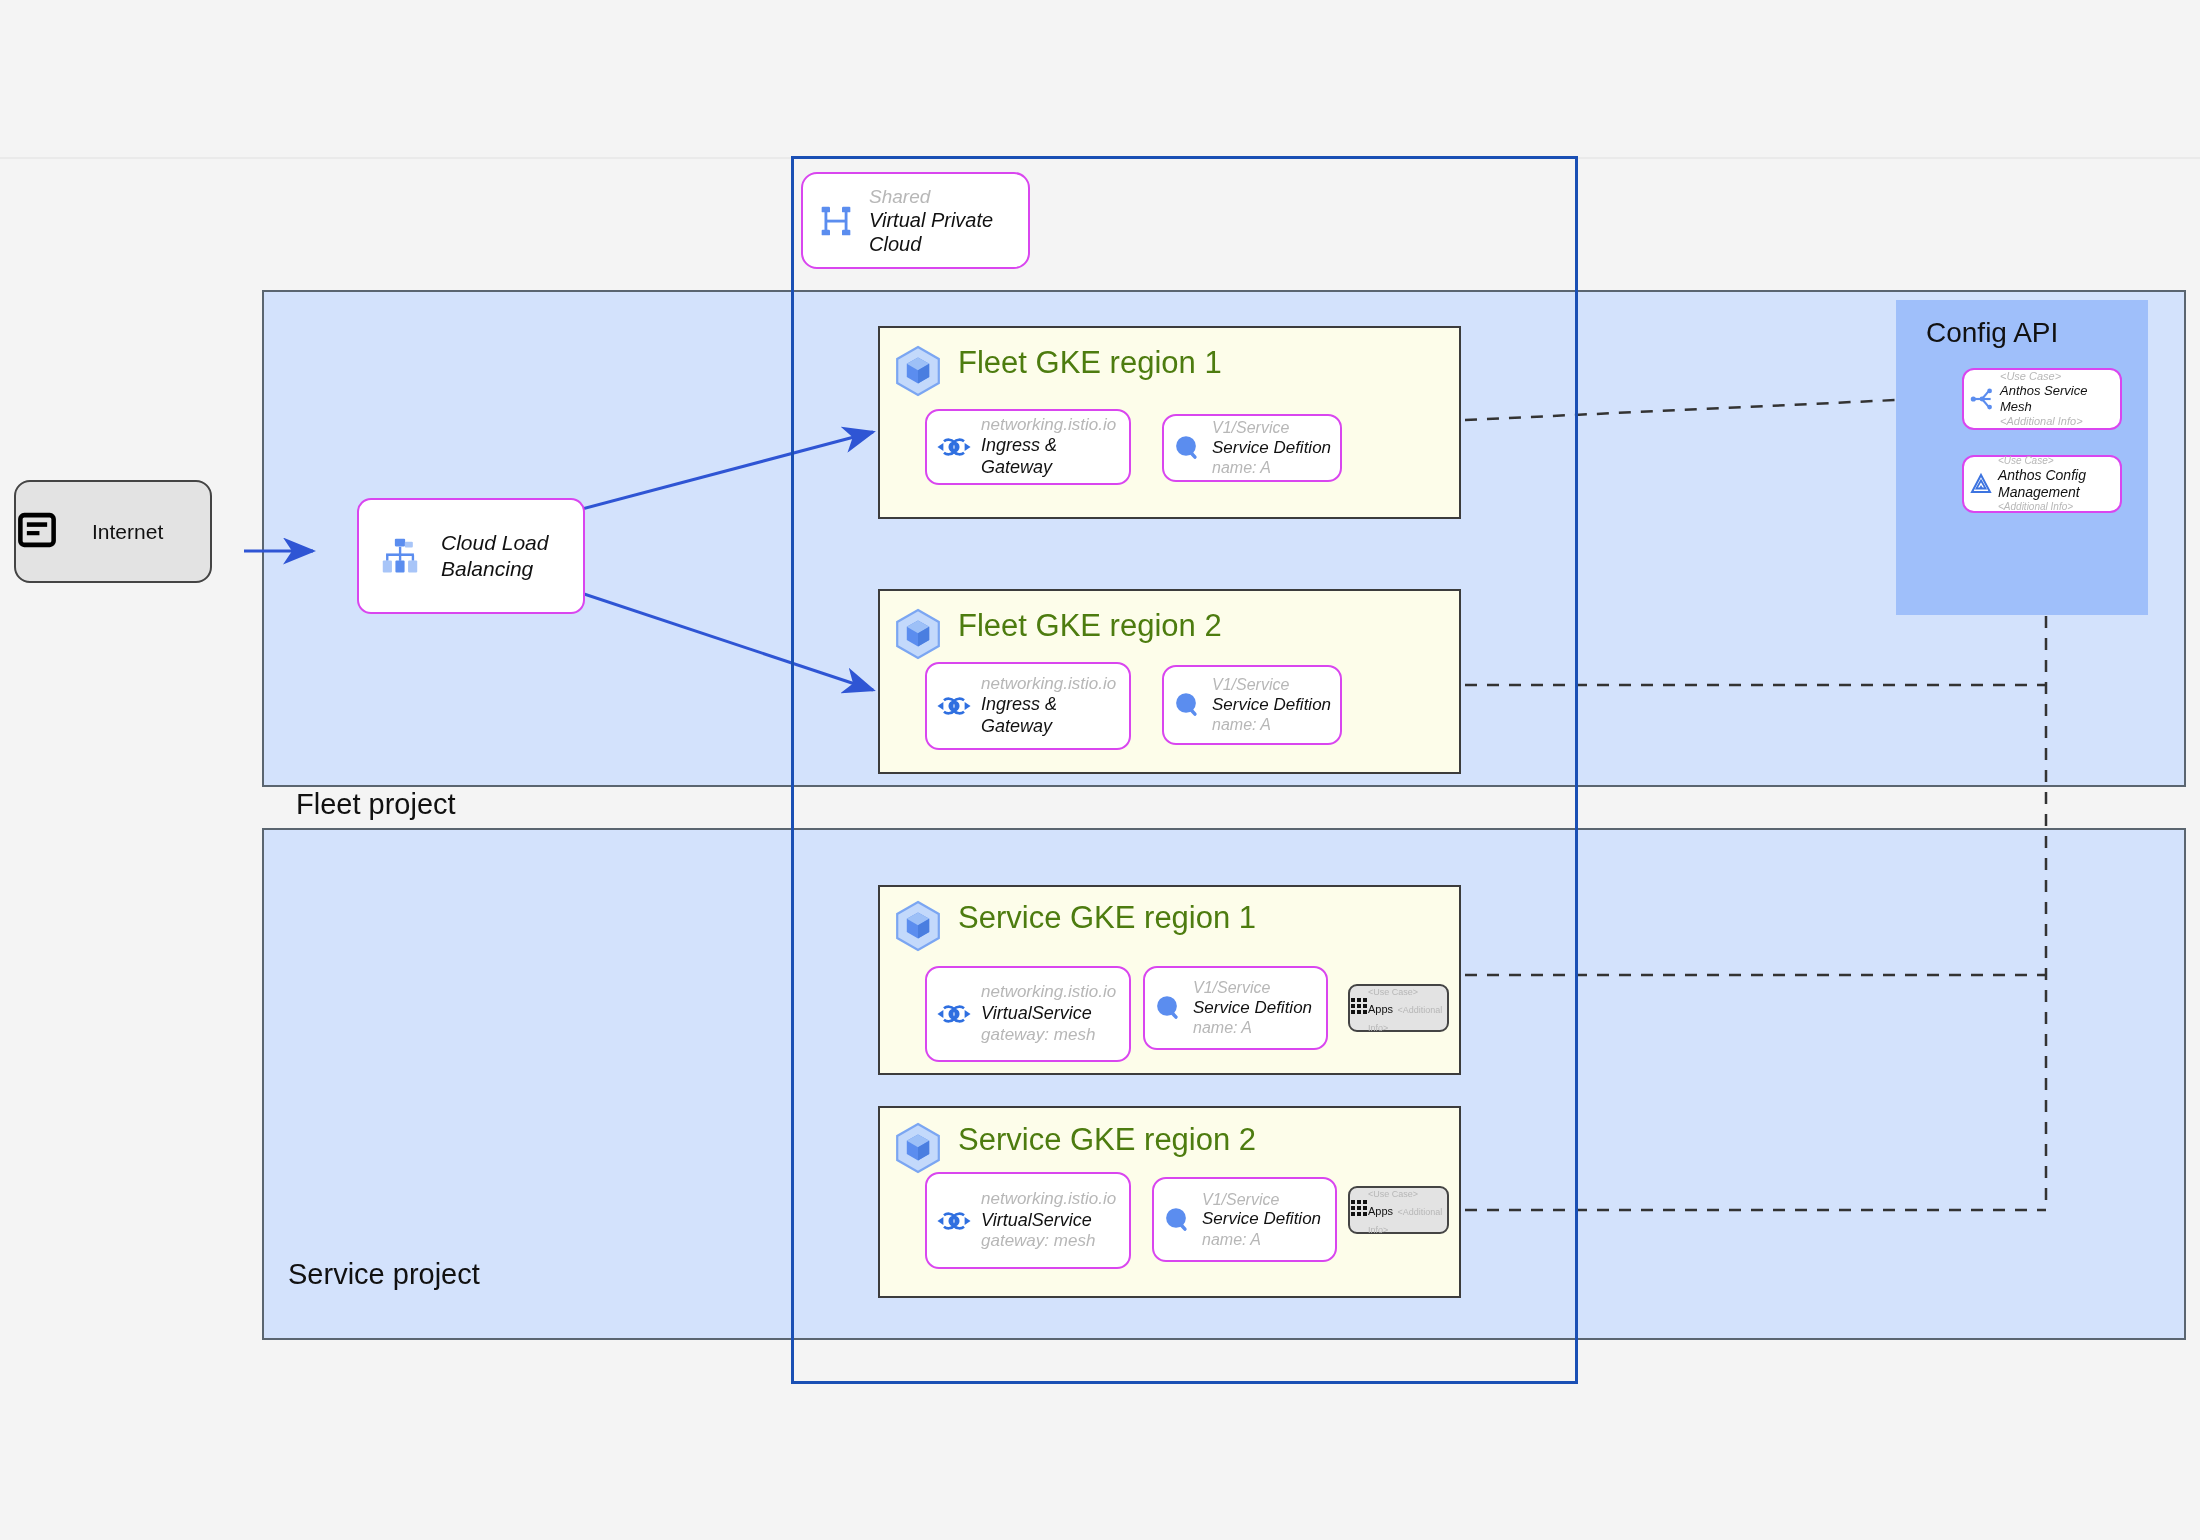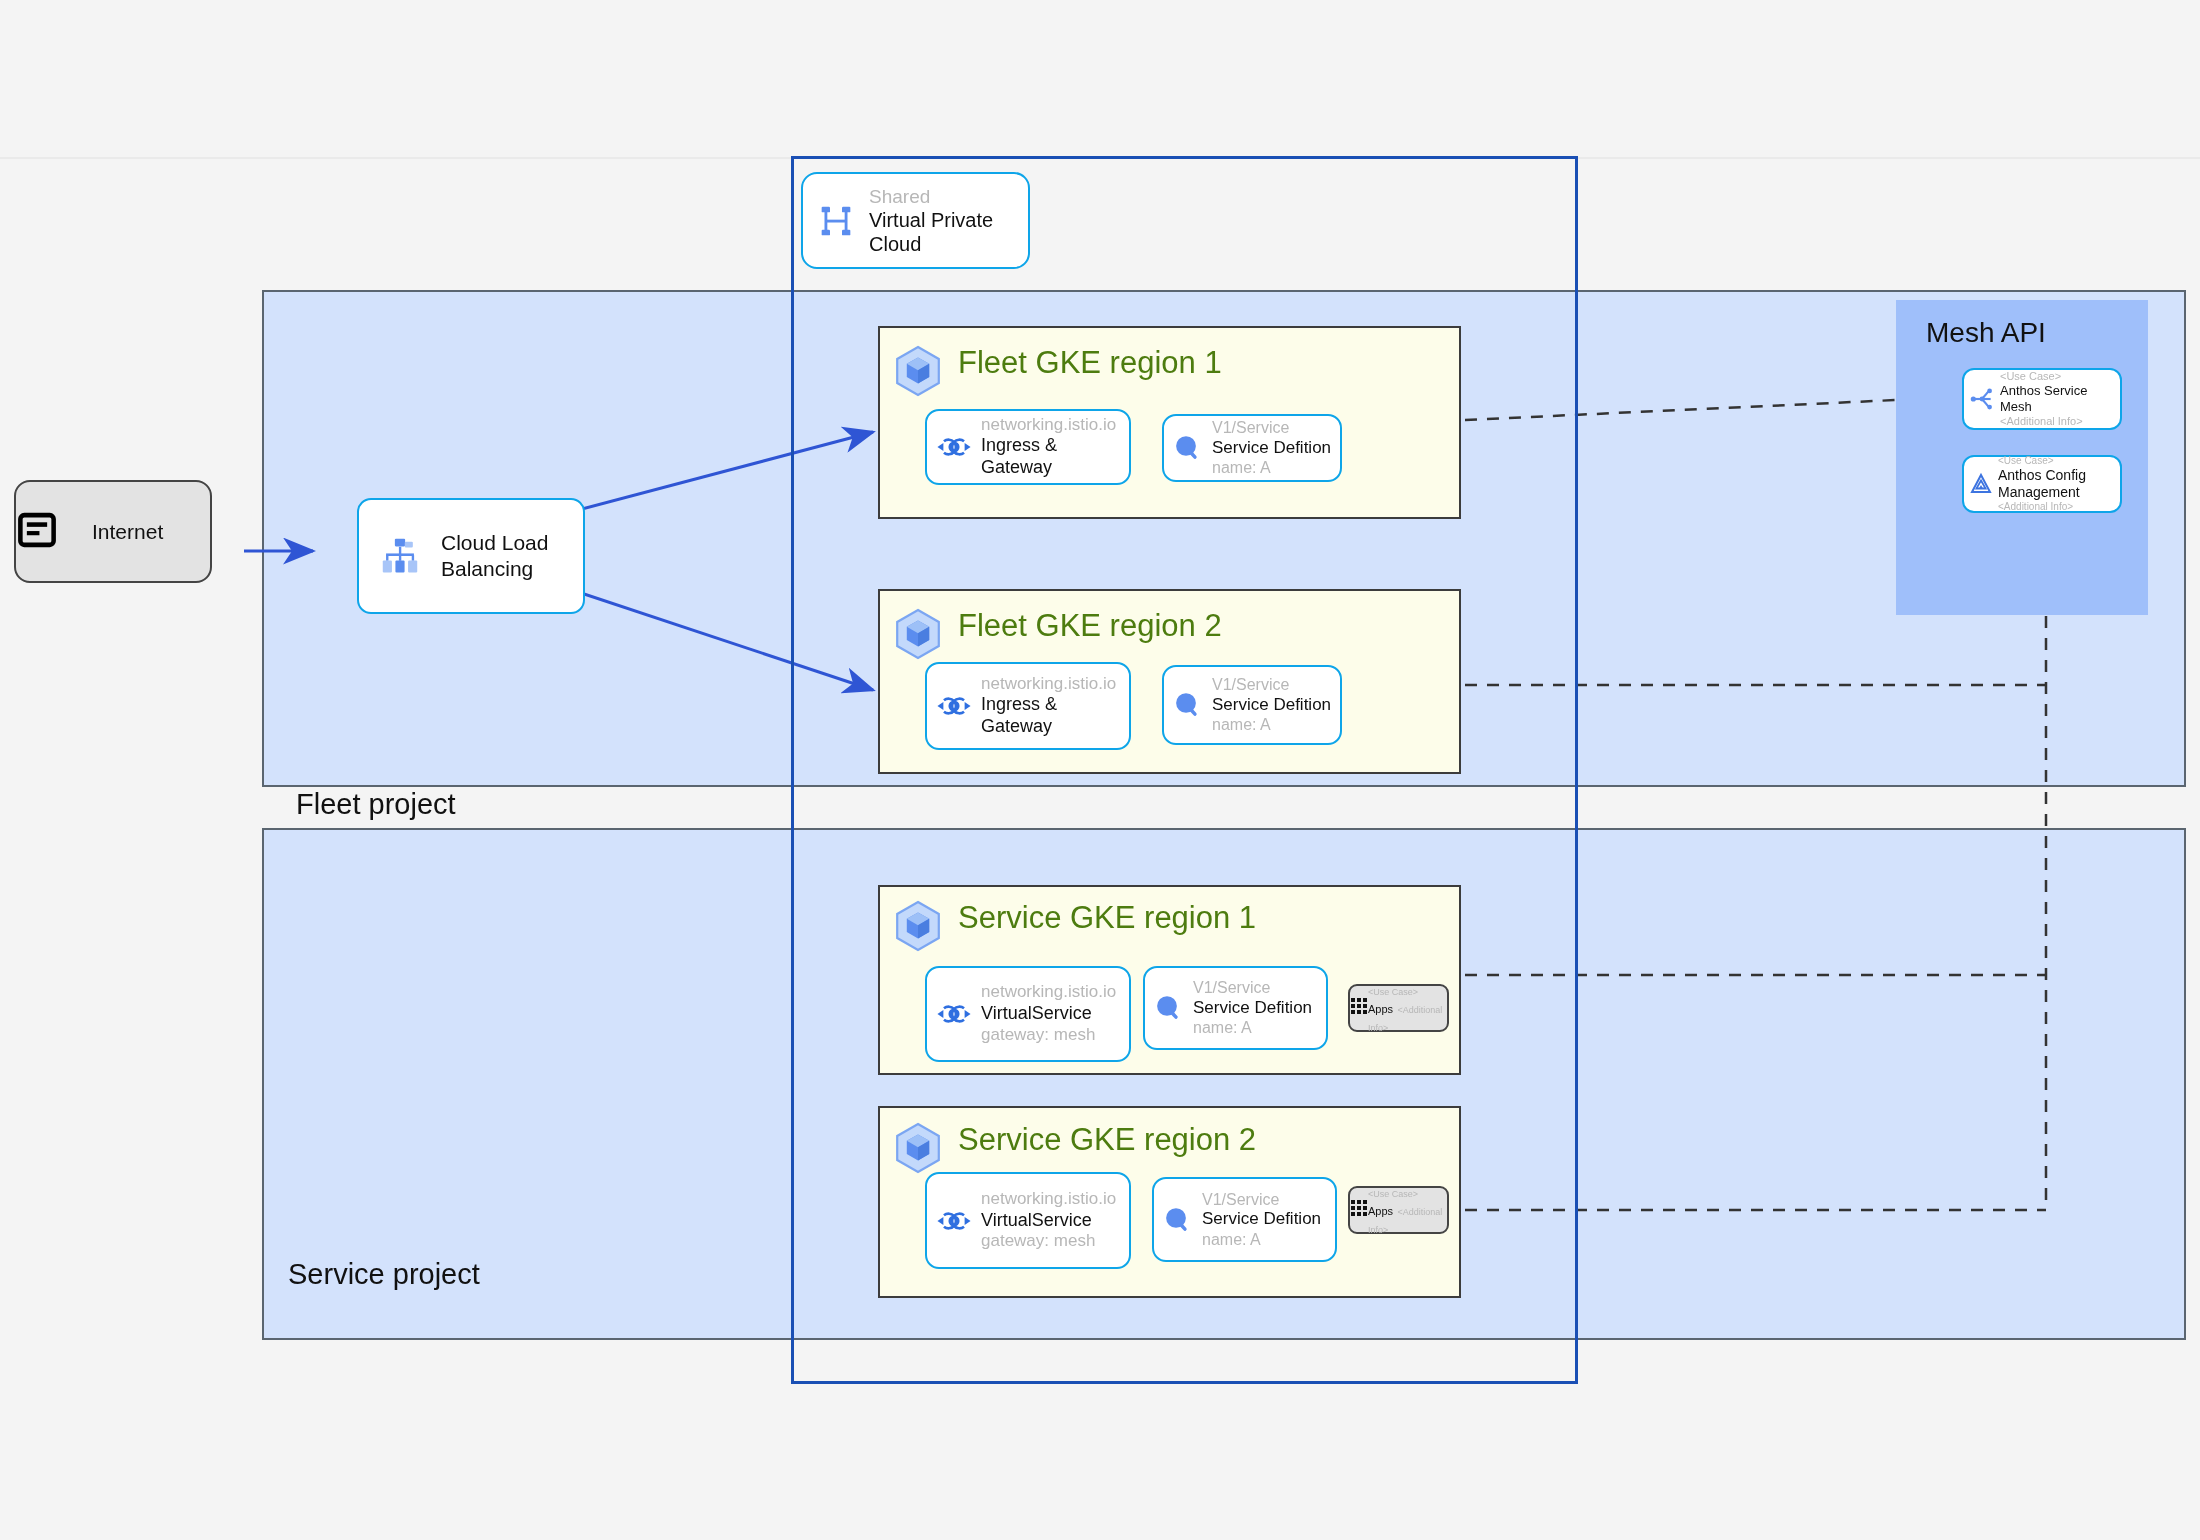--- a/index.html
+++ b/index.html
@@ -35,22 +35,22 @@
   .gke{
     position:absolute;background:#fdfdea;border:2px solid #3c3c3c;box-sizing:border-box;z-index:8;
   }
   .gke-title{
     position:absolute;font-size:31px;color:#4d7c0f;white-space:nowrap;
   }
   .gke-hex{position:absolute;width:48px;height:52px;}
 
   
   .card{
-    position:absolute;background:#fff;border:2px solid #0ea5e9;border-radius:14px;
-    box-sizing:border-box;display:flex;align-items:center;z-index:9;
+    position:absolute;background:#fff;border:2px solid #d946ef;border-radius:14px;
+    box-sizing:border-box;display:flex;align-items:center;z-index:9;font-style:italic;
   }
   .card .ic{flex:0 0 auto;display:flex;align-items:center;justify-content:center;}
   .card .txt{display:flex;flex-direction:column;justify-content:center;line-height:1.22;}
   .muted{color:#b7b7b7;}
   .dark{color:#111;}
 
   
   .card-grey{
     position:absolute;background:#e3e3e3;border:2px solid #444;border-radius:16px;
     box-sizing:border-box;display:flex;align-items:center;z-index:9;
@@ -362,21 +362,21 @@
       </svg>
     </span>
     <span class="txt">
       <span class="muted" style="font-size:9px;">&lt;Use Case&gt;</span>
       <span class="dark" style="font-size:11px;">Apps</span>
       <span class="muted" style="font-size:9px;">&lt;Additional Info&gt;</span>
     </span>
   </div>
 
   <div class="fleet-api"></div>
-  <div class="fleet-api-title">Mesh API</div>
+  <div class="fleet-api-title">Config API</div>
 
   <div class="card" style="left:1962px;top:368px;width:160px;height:62px;border-radius:12px;z-index:11;">
     <span class="ic" style="width:36px;">
       <svg width="26" height="26" viewBox="0 0 24 24">
         <path d="M4 12 L20 12" stroke="#5b8def" stroke-width="2"></path>
         <path d="M12 12 L18 5" stroke="#5b8def" stroke-width="2"></path>
         <path d="M12 12 L18 19" stroke="#5b8def" stroke-width="2"></path>
         <circle cx="4" cy="12" r="2.4" fill="#5b8def"></circle>
         <circle cx="19" cy="4.6" r="2.2" fill="#5b8def"></circle>
         <circle cx="19" cy="19.4" r="2.2" fill="#5b8def"></circle>

